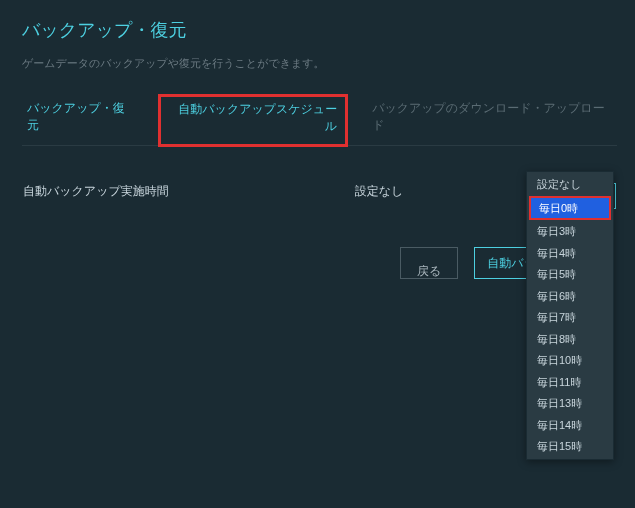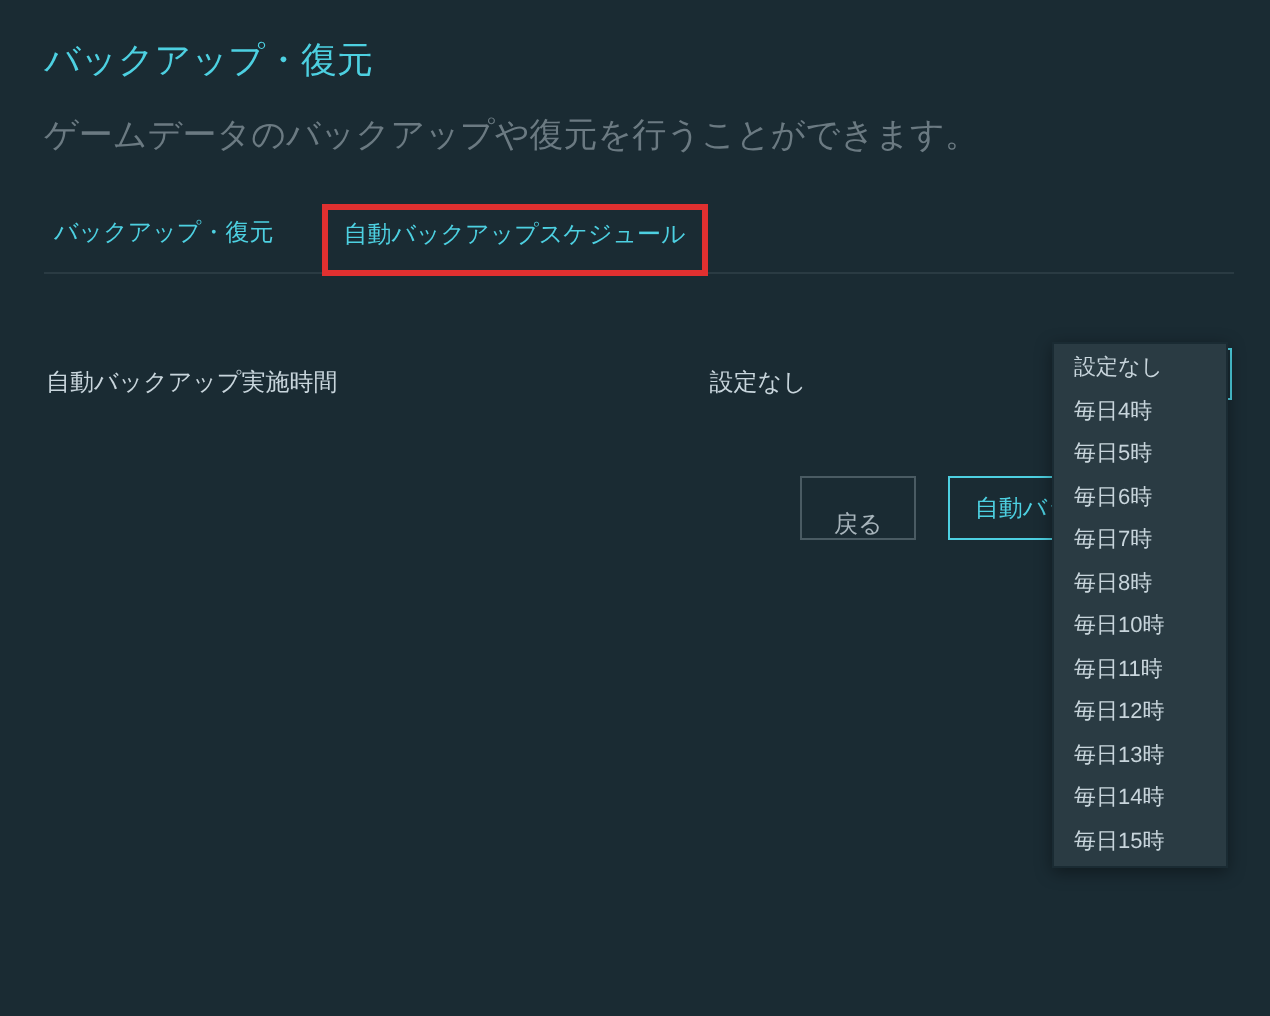--- a/index.html
+++ b/index.html
@@ -15,21 +15,21 @@
   }
   .container { padding: 14px 18px; }
   .page-title {
     color: #4dd0e1;
     font-size: 18px;
     font-weight: 500;
     margin-bottom: 14px;
   }
   .page-desc {
     color: #6b7a82;
-    font-size: 17px;
+    font-size: 11px;
     margin-bottom: 22px;
   }
   .tabs {
     display: flex;
     gap: 18px;
     border-bottom: 1px solid #2a3b43;
     padding-bottom: 0;
     margin-bottom: 36px;
   }
   .tab {
@@ -40,21 +40,21 @@
   }
   .tab.active {
     border: 3px solid #e03030;
     padding: 4px 8px 6px;
     margin-bottom: -2px;
     text-align: right;
   }
   .tab.muted { color: #5a6b73; }
   .form-row {
     display: flex;
-    align-items: flex-end;
+    align-items: flex-start;
     margin-bottom: 36px;
     gap: 48px;
   }
   .label1 { width: 340px; color: #c8d5dc; font-size: 12px; }
   .label2 { width: 170px; color: #c8d5dc; font-size: 12px; }
   .select-box {
     width: 82px;
     height: 26px;
     border: 1px solid #4dd0e1;
     background: #1a2b33;
@@ -125,45 +125,47 @@
 </head>
 <body>
 
 <div class="container">
   <h1 class="page-title">バックアップ・復元</h1>
   <p class="page-desc">ゲームデータのバックアップや復元を行うことができます。</p>
 
   <div class="tabs">
     <div class="tab">バックアップ・復元</div>
     <div class="tab active">自動バックアップスケジュール</div>
+    <div class="tab muted">バックアップのダウンロード・アップロード</div>
   </div>
 
   <div class="form-row">
     <div class="label1">自動バックアップ実施時間</div>
     <div class="label2">設定なし</div>
     <div class="select-box">
       <span>設定なし</span>
       <span class="chevron"></span>
     </div>
   </div>
 
   <div class="buttons">
     <button class="btn">戻る</button>
     <button class="btn primary">自動バックアップ</button>
   </div>
 </div>
 
 <div class="dropdown">
   <div class="dropdown-scroll">
     <div class="dropdown-item">設定なし</div>
+    <div class="dropdown-item hl-blue">毎日0時</div>
+      <div class="dropdown-item">毎日3時</div>
       <div class="dropdown-item">毎日4時</div>
       <div class="dropdown-item">毎日5時</div>
       <div class="dropdown-item">毎日6時</div>
       <div class="dropdown-item">毎日7時</div>
       <div class="dropdown-item">毎日8時</div>
       <div class="dropdown-item">毎日10時</div>
       <div class="dropdown-item">毎日11時</div>
-      <div class="dropdown-item">毎日12時</div>
       <div class="dropdown-item">毎日13時</div>
       <div class="dropdown-item">毎日14時</div>
       <div class="dropdown-item">毎日15時</div>
   </div>
 </div>
 
 </body></html>

